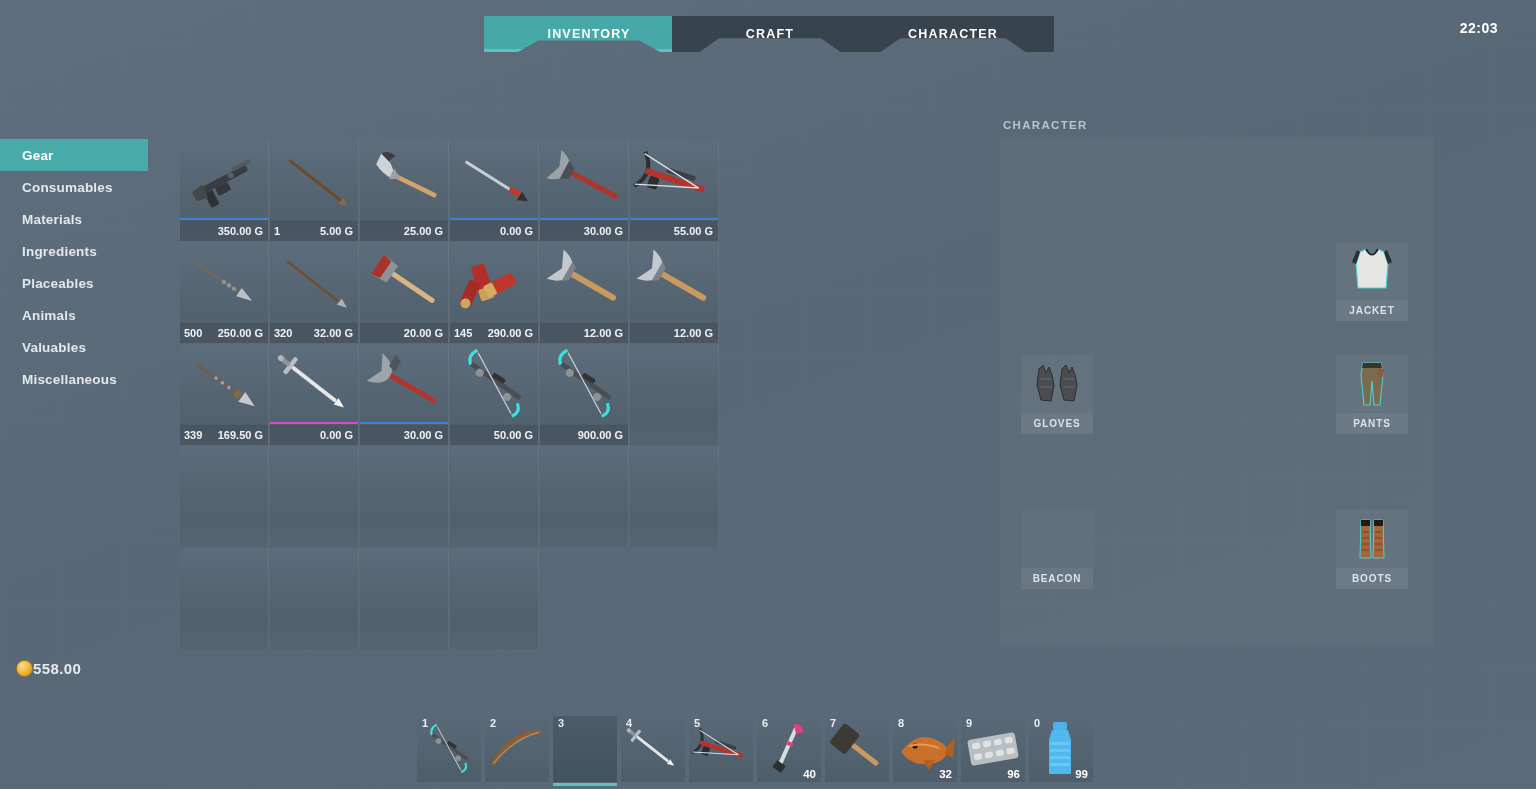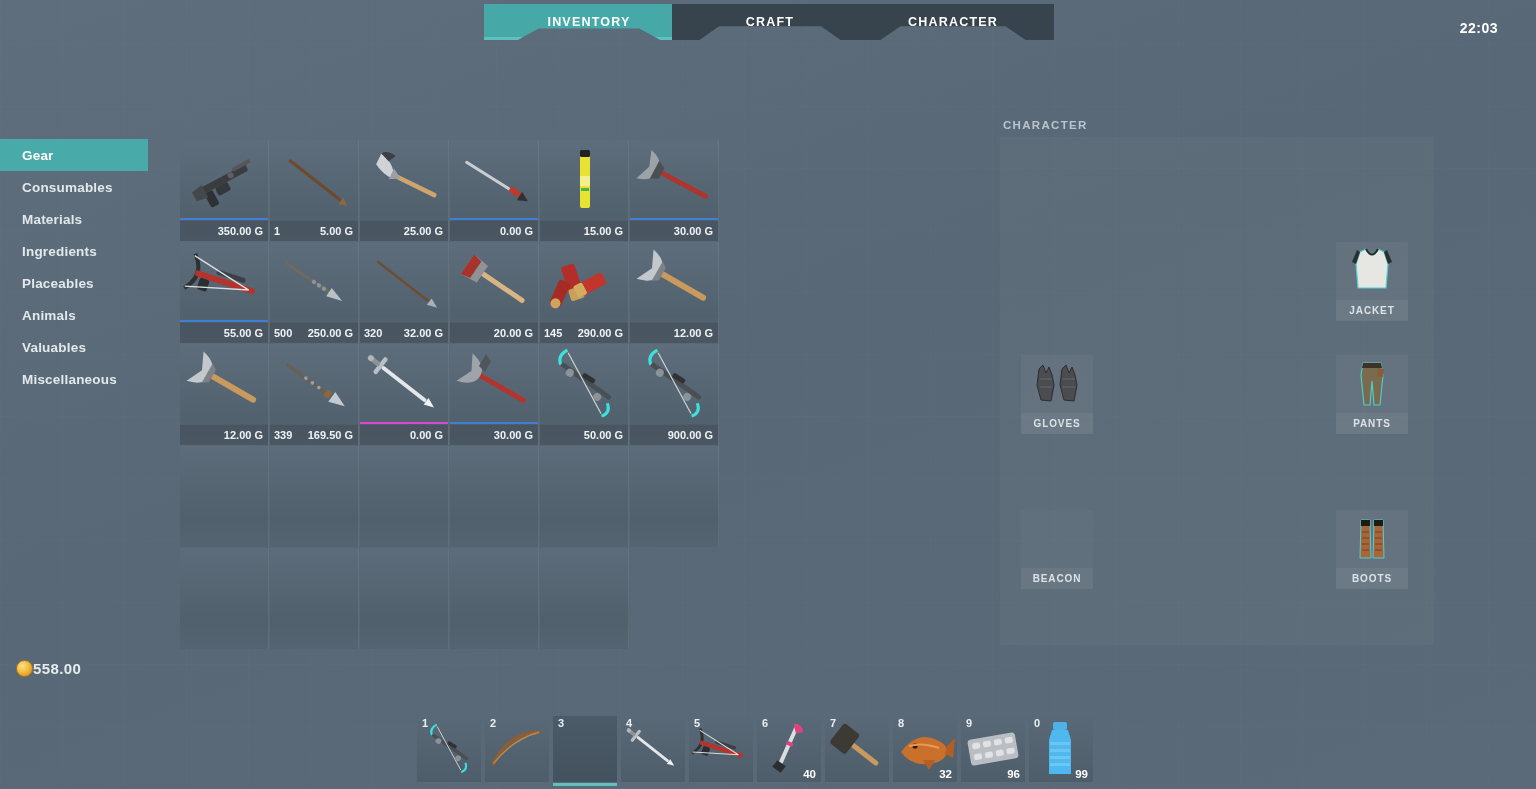--- a/index.html
+++ b/index.html
@@ -13,21 +13,21 @@
     position: relative;
     width: 1536px; height: 789px;
     background:
       repeating-linear-gradient(0deg, rgba(255,255,255,0.012) 0px, rgba(255,255,255,0.012) 1px, transparent 1px, transparent 62px),
       repeating-linear-gradient(90deg, rgba(255,255,255,0.012) 0px, rgba(255,255,255,0.012) 1px, transparent 1px, transparent 62px),
       linear-gradient(160deg, #5f6e7c 0%, #596876 45%, #5b6a78 100%);
   }
 
   
   .tabbar {
-    position: absolute; left: 0; top: 4px; width: 1536px; height: 36px; text-align: right;
+    position: absolute; left: 0; top: 16px; width: 1536px; height: 36px; text-align: right;
   }
   .tab {
     position: absolute; top: 0; height: 36px;
     display: flex; align-items: center; justify-content: center;
     color: #ffffff; font-size: 12.5px; font-weight: bold; letter-spacing: 1.2px;
     cursor: pointer; user-select: none;
   }
   .tab-inventory {
     left: 484px; width: 210px; background: #46a9a8;
     clip-path: polygon(0 0, 100% 0, 100% 100%, 84% 100%, 74% 68%, 26% 68%, 16% 100%, 0 100%);
@@ -253,32 +253,20 @@
             <g transform="rotate(32 44 40)">
     <rect x="10" y="38" width="62" height="3" rx="1.4" fill="#c9ced3"></rect>
     <rect x="62" y="36" width="12" height="6" rx="2" fill="#c0392b"></rect>
     <path d="M74 35 L84 40 L74 45 Z" fill="#2f3235"></path>
             </g>
           </svg></div>
         <div class="dura" style="background: rgb(63, 127, 214); width: 100%;"></div>
         <div class="footer">
           <span class="qty"></span>
           <span class="price">0.00 G</span>
-        </div>
-      </div>
-      <div class="cell filled">
-        <div class="cell-art"><svg viewBox="0 0 89 80">
-    <rect x="40" y="12" width="10" height="56" rx="2" fill="#e8e230"></rect>
-    <rect x="40" y="10" width="10" height="7" rx="1.5" fill="#1f2124"></rect>
-    <rect x="40" y="36" width="10" height="10" fill="#f4f08a"></rect>
-    <rect x="41" y="48" width="8" height="3" fill="#4caf50"></rect>
-          </svg></div>
-        <div class="footer">
-          <span class="qty"></span>
-          <span class="price">15.00 G</span>
         </div>
       </div>
       <div class="cell filled">
         <div class="cell-art"><svg viewBox="0 0 89 80">
             <g transform="rotate(28 44 40)">
     <rect x="24" y="37" width="58" height="5" rx="2" fill="#b0342e"></rect>
     <path d="M10 24 Q26 28 26 40 Q26 52 10 56 L16 40 Z" fill="#9ba2a8"></path>
     <path d="M22 30 L30 34 L30 46 L22 50 Z" fill="#4b4f53"></path>
             </g>
           </svg></div>

